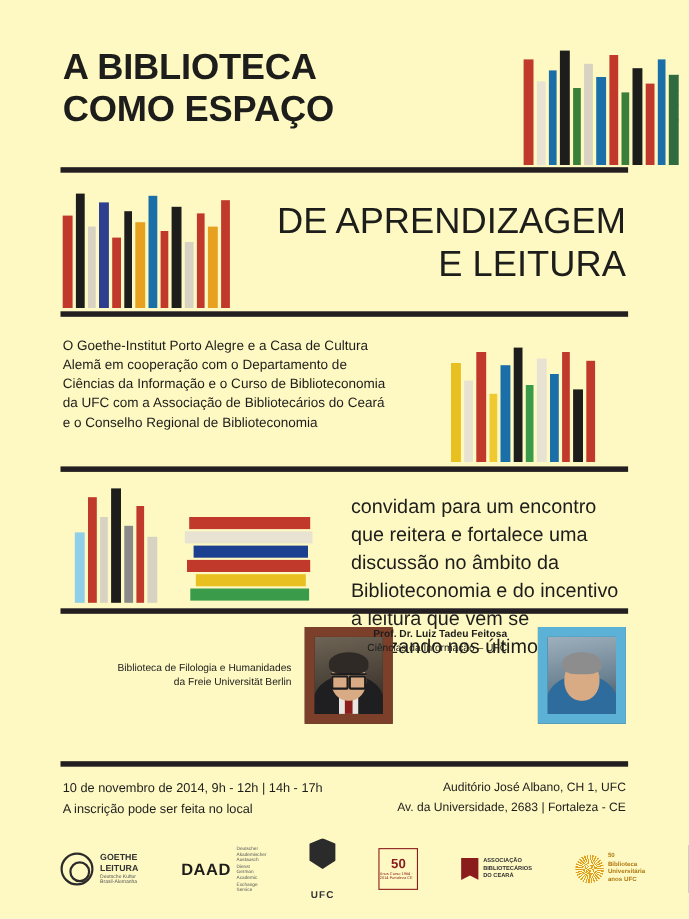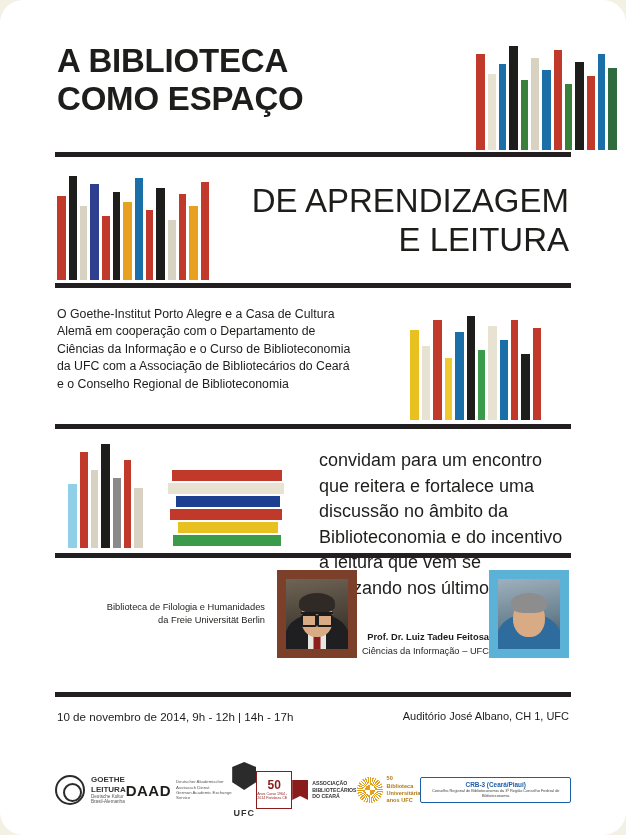--- a/index.html
+++ b/index.html
@@ -7,22 +7,21 @@
   body {
     width:626px; height:835px;
     background:#f3f0e4;
     font-family:"Liberation Sans", sans-serif;
     color:#2b2b2b;
     overflow:hidden;
     position:relative;
   }
   .poster {
     position:absolute; inset:0;
-    background:#ffffff;
-    border-radius:23px;
+    background:#fef9c3;
   }
   .rule {
     position:absolute;
     left:55px; right:55px;
     height:5px;
     background:#231f20;
   }
   
   .title-top {
     position:absolute;
@@ -152,39 +151,39 @@
   }
   .speaker-text {
     font-size:9.3px;
     line-height:1.45;
     color:#1d1d1b;
   }
   .speaker-text .nm { font-weight:bold; }
 
   #speaker-1 { left:57px; top:570px; width:300px; display:flex; gap:12px; align-items:center; }
   #speaker-1 .speaker-text { text-align:right; flex:1; }
-  #speaker-2 { right:57px; top:570px; width:290px; display:flex; gap:0; align-items:flex-end; justify-content:flex-end; }
+  #speaker-2 { right:57px; top:570px; width:290px; display:flex; gap:28px; align-items:flex-start; justify-content:flex-end; }
   #speaker-2 .speaker-text { text-align:right; flex:1; }
 
   
   .info-left {
     position:absolute; left:57px; top:708px;
     font-size:11.6px; line-height:1.6; color:#1d1d1b;
   }
   .info-right {
     position:absolute; right:57px; top:708px;
     text-align:right;
     font-size:11px; line-height:1.6; color:#1d1d1b;
   }
 
   
   .logos {
     position:absolute; left:55px; right:55px; top:762px;
     height:56px;
-    display:flex; align-items:center; justify-content:space-between;
+    display:flex; align-items:center; justify-content:space-between;gap:39px;
   }
   .logo { display:flex; align-items:center; color:#333; }
 
   .goethe { gap:6px; }
   .goethe .ring {
     width:30px; height:30px; border-radius:50%;
     border:2.5px solid #2b2b2b; position:relative;
   }
   .goethe .ring:after {
     content:""; position:absolute; left:6px; top:6px;
@@ -364,23 +363,25 @@
       <div class="body-sh blue"></div>
       <div class="head"></div>
       <div class="hair grey"></div>
     </div>
   </div>
 
   <div class="rule rule-5"></div>
 
   <div class="info-left">
     <div>10 de novembro de 2014, 9h - 12h | 14h - 17h</div>
+    <div>A inscrição pode ser feita no local</div>
   </div>
   <div class="info-right">
     <div>Auditório José Albano, CH 1, UFC</div>
+    <div>Av. da Universidade, 2683 | Fortaleza - CE</div>
   </div>
 
   <div class="logos">
 
     <div class="logo goethe">
       <div class="ring"></div>
       <div>
         <div class="gtxt">GOETHE</div>
         <div class="gtxt">LEITURA</div>
         <div class="gsub">Deutsche Kultur</div>

